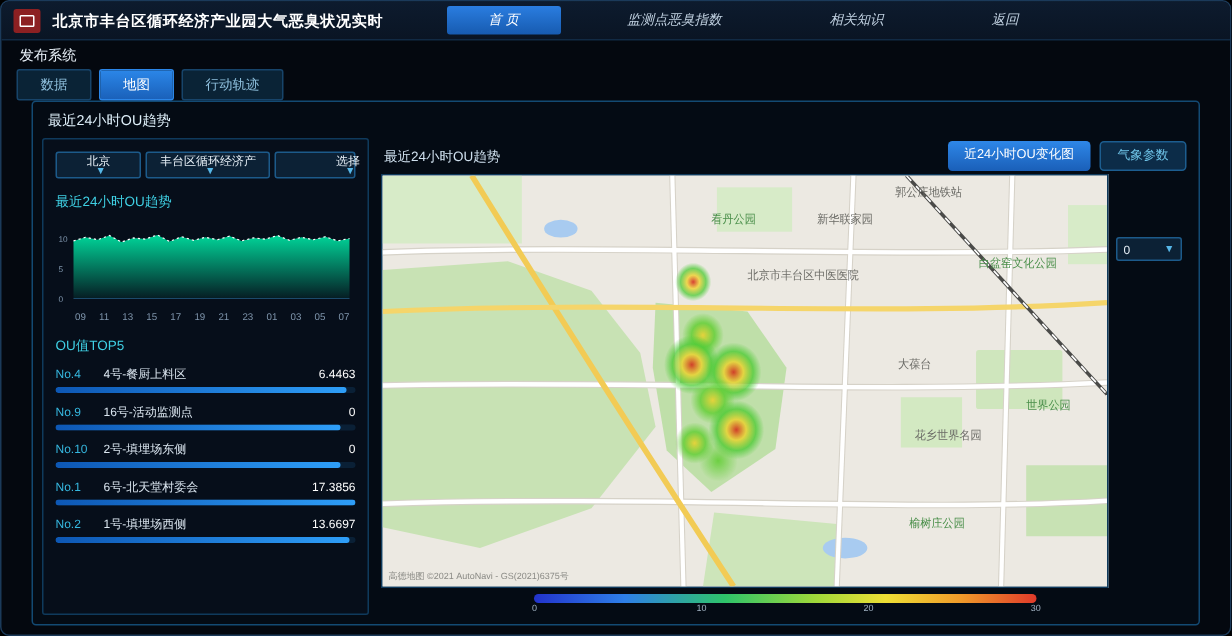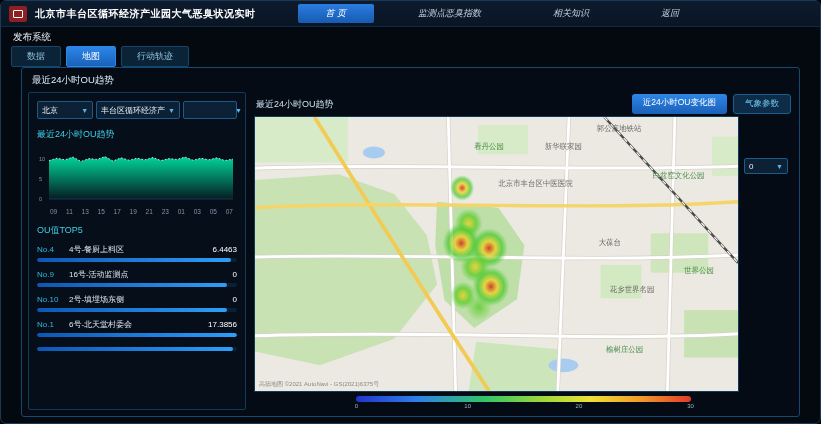--- a/index.html
+++ b/index.html
@@ -31,21 +31,21 @@
                 background:#040b14; padding:4px 6px 6px; display:flex; flex-direction:column; }
   .panel-title { font-size:9.5px; color:#dff0fa; padding:2px 4px 5px; }
   .content { flex:1; display:flex; gap:8px; min-height:0; }
 
   
   .left { width:218px; border:1px solid #0f3a5c; border-radius:2px; background:#060e1a;
           padding:8px 8px 6px; display:flex; flex-direction:column; }
   .filters { display:flex; gap:3px; }
   .select { height:18px; background:#0c2135; border:1px solid #1c5a8a; border-radius:2px;
             display:flex; align-items:center; justify-content:space-between;
-            padding:0 4px; font-size:8px; color:#e8f1f8; cursor:pointer; }
+            padding:0 4px; font-size:8px; color:#e8f1f8; cursor:pointer;flex-direction:column; }
   .select .val { white-space:nowrap; overflow:hidden; text-overflow:ellipsis; }
   .caret { font-size:7px; color:#57b7e8; margin-left:3px; flex:0 0 auto; }
   .sel-city { width:58px; } .sel-park { width:84px; } .sel-point { width:50px;padding-left:48px; }
   .sec-title { font-size:9px; color:#3fd0e4; margin:9px 0 4px; }
   #trend-svg { display:block; width:100%; height:62px; }
   .x-labels { display:flex; justify-content:space-between; padding:1px 4px 0 13px;
               font-size:6.5px; color:#7f95ac; }
   .top5 { margin-top:3px; display:flex; flex-direction:column; gap:7px; }
   .t5-line { display:flex; align-items:center; font-size:8px; gap:4px; }
   .t5-rank { color:#36b8e0; width:28px; flex:0 0 auto; }
@@ -196,20 +196,25 @@
             <div class="t5-line">
               <span class="t5-rank">No.1</span>
               <span class="t5-name">6号-北天堂村委会</span>
               <span class="t5-val">17.3856</span>
             </div>
             <div class="t5-bar">
                 <i style="width: 100%;"></i>
               </div>
           </div>
           <div class="t5-row">
+            <div class="t5-line">
+              <span class="t5-rank">No.2</span>
+              <span class="t5-name">1号-填埋场西侧</span>
+              <span class="t5-val">13.6697</span>
+            </div>
             <div class="t5-bar">
                 <i style="width: 98%;"></i>
               </div>
           </div>
         </div>
       </aside>
 
       <section class="right">
         <div class="map-header">
           <div class="map-title">最近24小时OU趋势</div>

